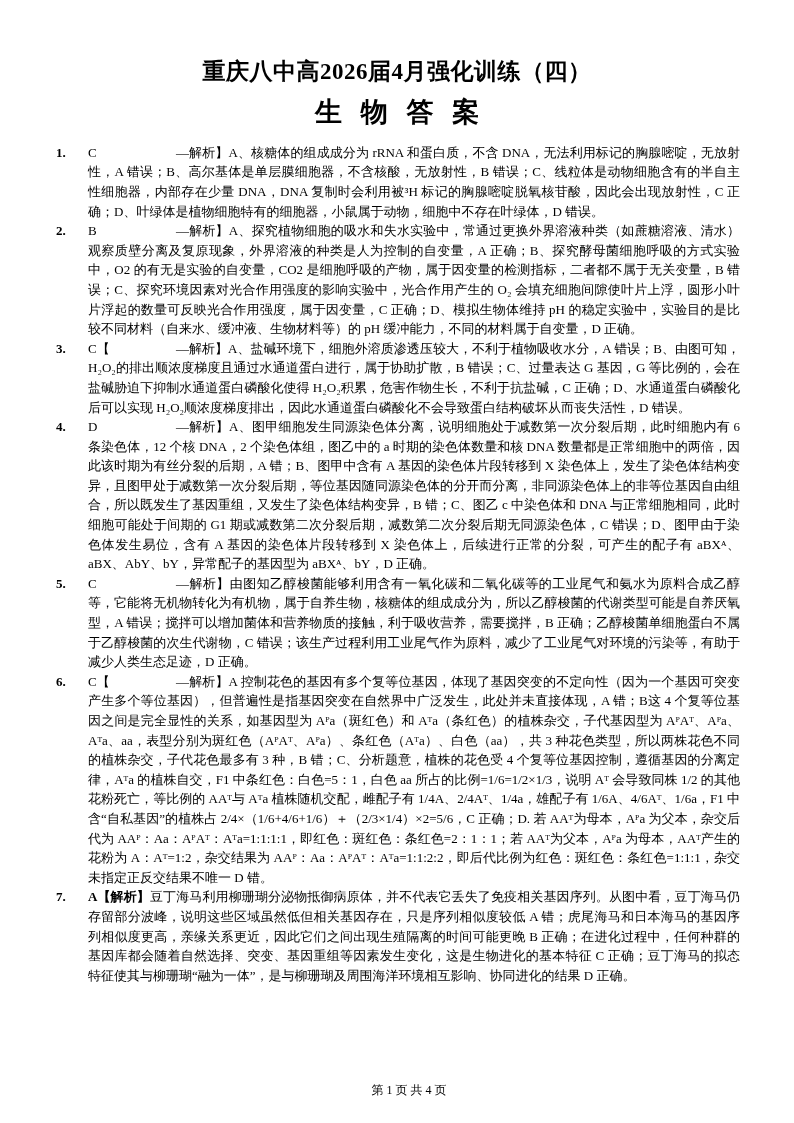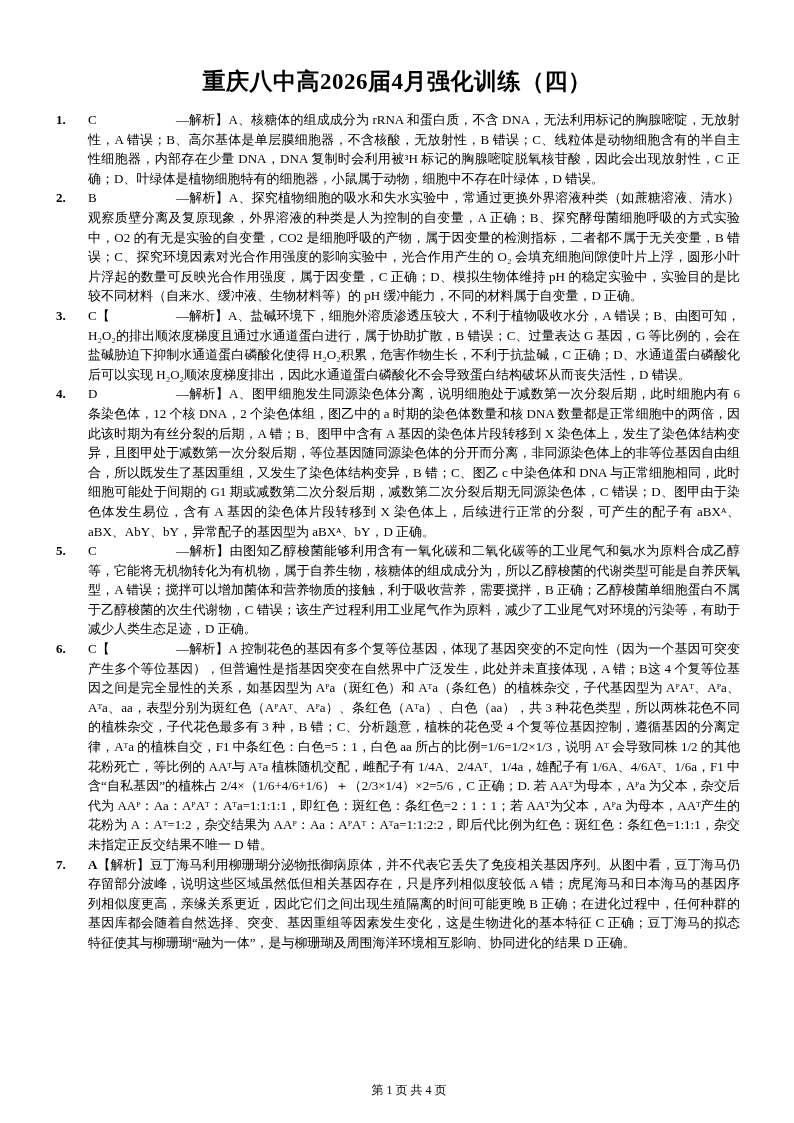--- a/index.html
+++ b/index.html
@@ -10,21 +10,21 @@
   }
   .page {
     position: relative;
     width: 794px; height: 1123px;
     padding: 56px 54px 0 54px;
     box-sizing: border-box;
     overflow: hidden;
     background: #ffffff;
   }
   .title {
-    margin: 10px;
+    margin: 0;
     text-align: center;
     font-size: 23px;
     font-weight: 700;
     letter-spacing: 0.5px;
     line-height: 1.35;
   }
   .subtitle {
     margin: 9px 0 0 0;
     text-align: center;
     font-size: 27px;
@@ -44,34 +44,35 @@
   .item .num {
     position: absolute;
     left: 2px; top: 0;
     font-weight: 700;
   }
   .item .ans {
     display: inline-block;
     min-width: 88px;
   }
   .item.tight .ans { min-width: 0; font-weight: 700; }
-  .item.tight .label { font-weight: 400; }
+  .item.tight .label { font-weight: 700; }
   .footer {
     position: absolute;
     left: 12px; bottom: 24px;
     width: 100%;
     text-align: center;
     font-size: 12px;
   }
 </style>
 </head>
 <body>
 
 <div class="page">
   <h1 class="title">重庆八中高2026届4月强化训练（四）</h1>
+  <h2 class="subtitle">生 物 答 案</h2>
 
   <div class="items">
 
     <div class="item">
       <span class="num">1.</span><span class="ans">C</span><span class="label">—解析】</span><span class="body-text">A、核糖体的组成成分为 rRNA 和蛋白质，不含 DNA，无法利用标记的胸腺嘧啶，无放射性，A 错误；B、高尔基体是单层膜细胞器，不含核酸，无放射性，B 错误；C、线粒体是动物细胞含有的半自主性细胞器，内部存在少量 DNA，DNA 复制时会利用被³H 标记的胸腺嘧啶脱氧核苷酸，因此会出现放射性，C 正确；D、叶绿体是植物细胞特有的细胞器，小鼠属于动物，细胞中不存在叶绿体，D 错误。</span>
     </div>
 
     <div class="item">
       <span class="num">2.</span><span class="ans">B</span><span class="label">—解析】</span><span class="body-text">A、探究植物细胞的吸水和失水实验中，常通过更换外界溶液种类（如蔗糖溶液、清水）观察质壁分离及复原现象，外界溶液的种类是人为控制的自变量，A 正确；B、探究酵母菌细胞呼吸的方式实验中，O2 的有无是实验的自变量，CO2 是细胞呼吸的产物，属于因变量的检测指标，二者都不属于无关变量，B 错误；C、探究环境因素对光合作用强度的影响实验中，光合作用产生的 O₂ 会填充细胞间隙使叶片上浮，圆形小叶片浮起的数量可反映光合作用强度，属于因变量，C 正确；D、模拟生物体维持 pH 的稳定实验中，实验目的是比较不同材料（自来水、缓冲液、生物材料等）的 pH 缓冲能力，不同的材料属于自变量，D 正确。</span>
     </div>

